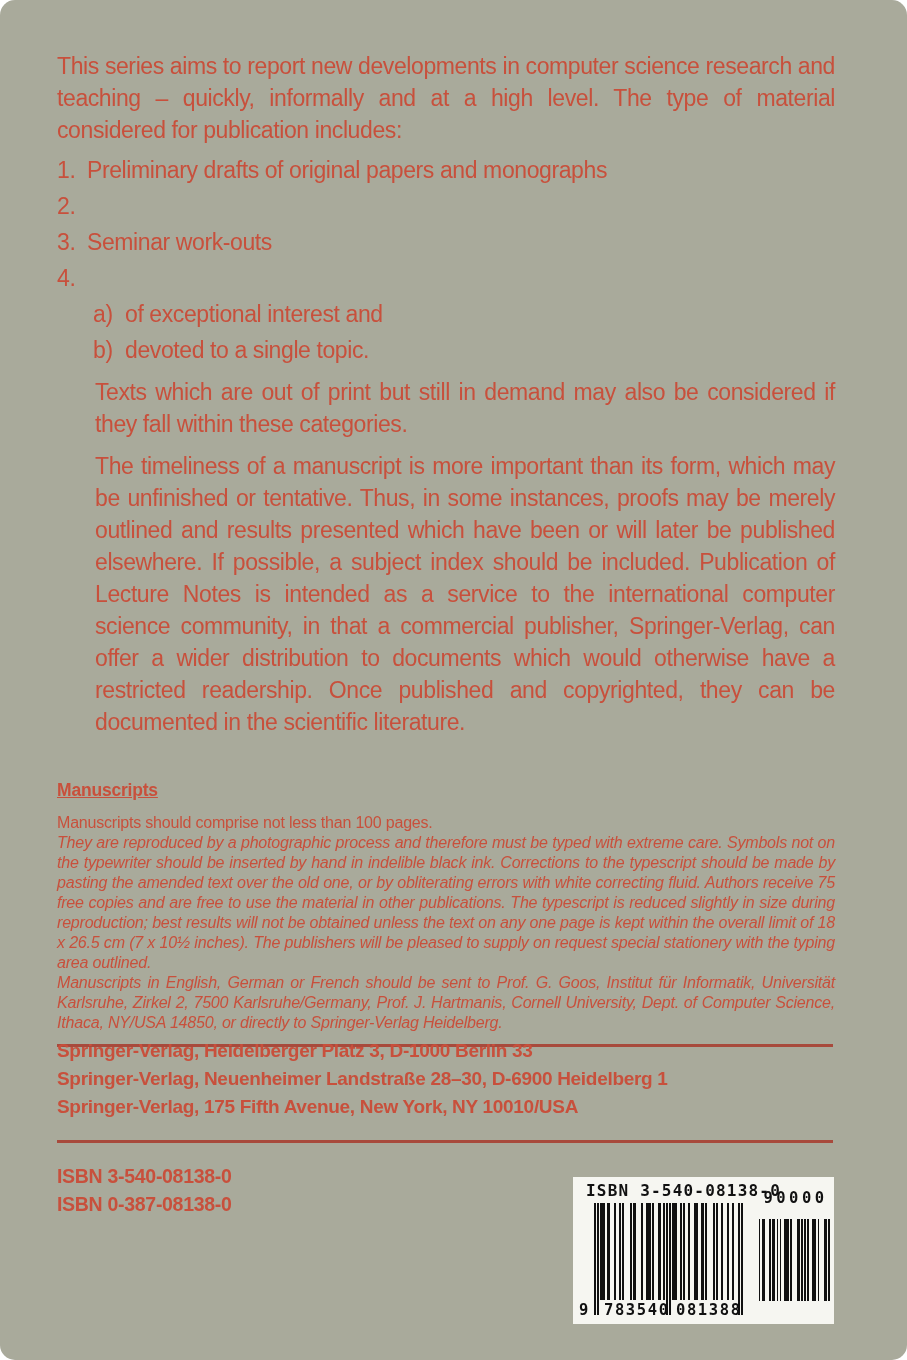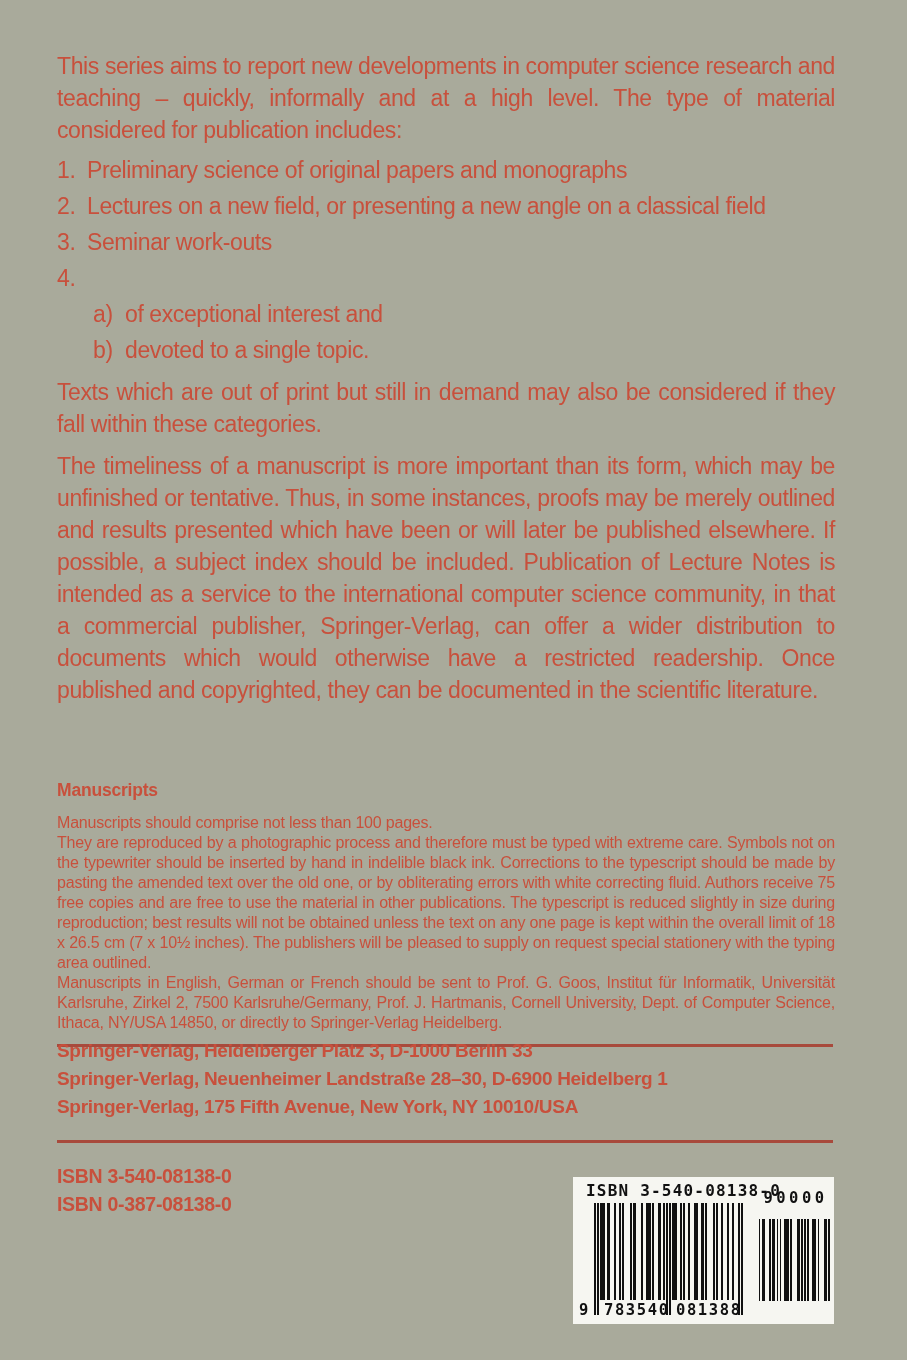--- a/index.html
+++ b/index.html
@@ -4,50 +4,52 @@
 <style>
   * { margin:0; padding:0; box-sizing:border-box; }
   html,body { width:907px; }
   body { font-family:"Liberation Sans", sans-serif; }
 
   .page {
     position:relative;
     width:907px; height:1360px;
     background:#a9aa9b;
     overflow:hidden;
+    border-radius:15px;
   }
 
   
   .blurb {
     position:absolute; left:57px; top:50px; width:778px;
     color:#c8503c;
     font-size:23px; line-height:32px; letter-spacing:-0.4px;
     font-weight:500;
   }
   .blurb p.big { text-align:justify; }
   .pub-list { margin-top:8px; }
   .li { display:flex; line-height:32px; margin-top:4px; }
   .li .marker { width:30px; flex:none; }
   .li.sub { margin-left:36px; }
   .li.sub .marker { width:32px; }
-  .blurb .after-list { margin-top:10px; }
+  .blurb .after-list { margin-top:10px;margin-left:38px; }
 
   
   .manuscripts {
     position:absolute; left:57px; top:780px; width:778px;
     color:#c8503c;
   }
   .manuscripts h2 {
     font-size:17.5px; font-weight:bold; letter-spacing:-0.2px;
     margin-bottom:12px;
+    text-decoration:underline;
   }
   .manuscripts p {
     font-size:16px; line-height:20px; letter-spacing:-0.2px;
   }
-  .manuscripts p.justify { text-align:justify; }
+  .manuscripts p.justify { text-align:justify;font-style:italic; }
 
   
   .rule {
     position:absolute; left:57px; width:776px; height:3px;
     background:#a84a3c;
   }
   .rule.r1 { top:1044px; }
   .rule.r2 { top:1140px; }
 
   .addresses {
@@ -94,25 +96,24 @@
 <body>
 
 <div class="page">
 
   <div class="blurb">
     <p class="big">This series aims to report new developments in computer science research and teaching – quickly, informally and at a high level. The type of material considered for publication includes:</p>
 
     <div class="pub-list">
       <div class="li">
         <span class="marker">1.</span>
-        <span>Preliminary science of original papers and monographs</span>
+        <span>Preliminary drafts of original papers and monographs</span>
       </div>
       <div class="li">
         <span class="marker">2.</span>
-        <span>Lectures on a new field, or presenting a new angle on a classical field</span>
       </div>
       <div class="li">
         <span class="marker">3.</span>
         <span>Seminar work-outs</span>
       </div>
       <div class="li">
         <span class="marker">4.</span>
       </div>
       <div class="li sub">
         <span class="marker">a)</span>

